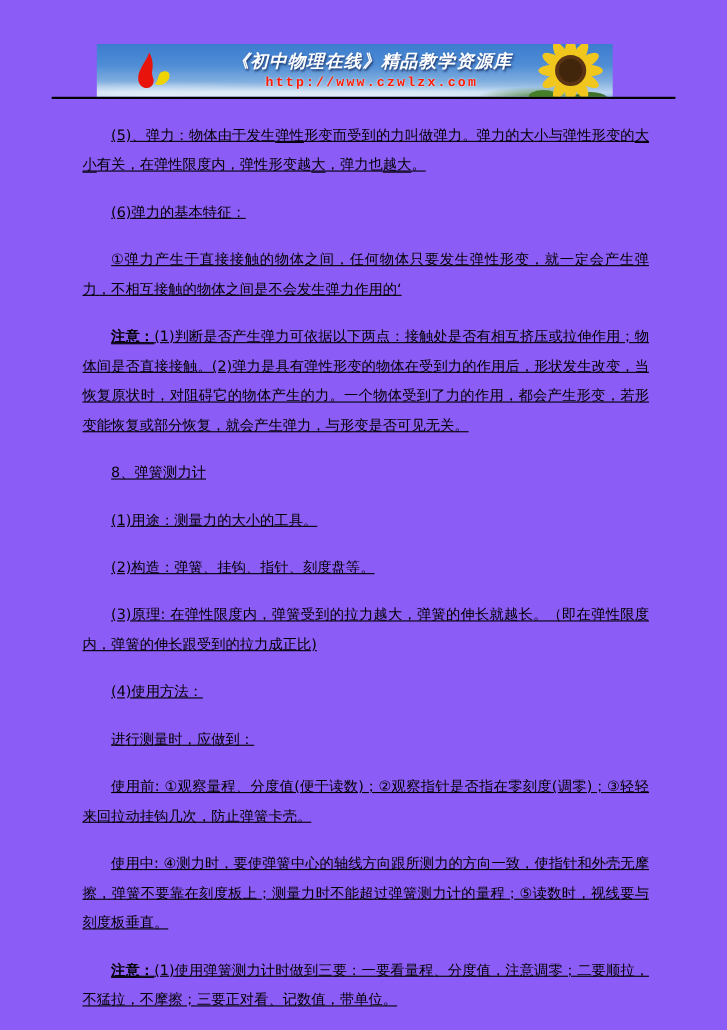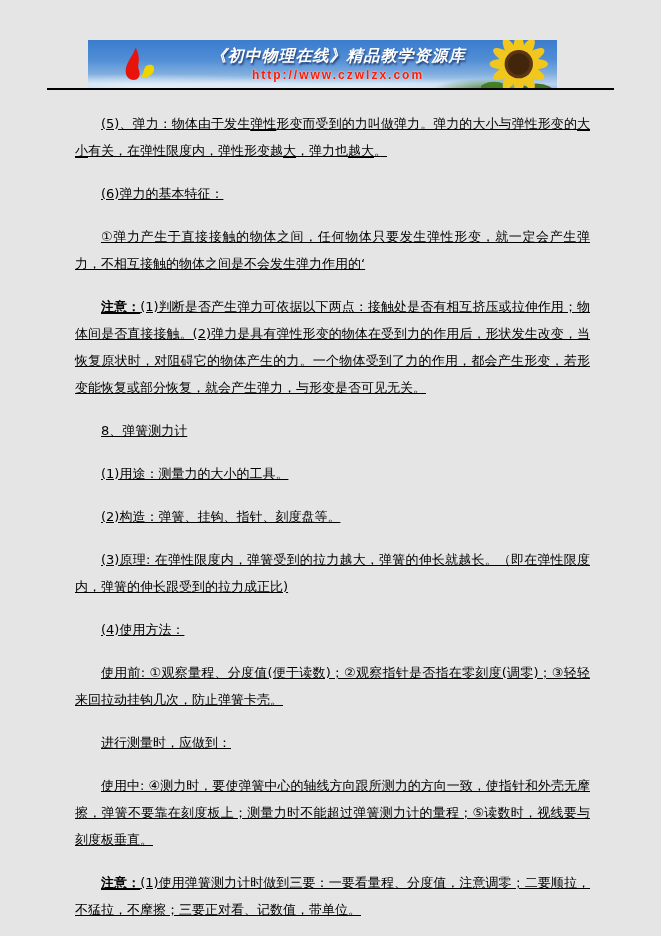--- a/index.html
+++ b/index.html
@@ -1,18 +1,18 @@
 <!DOCTYPE html>
 <html><head>
 <meta charset="utf-8">
 <style>
   html,body{margin:0;padding:0;background:#888;}
   .page{
     position:relative;width:661px;height:936px;margin:0 auto;
-    background:#e5e5e5;overflow:hidden;
+    background:#8b5cf6;overflow:hidden;
     font-family:"DejaVu Sans","Liberation Sans",sans-serif;
     color:#000;
   }
   
   .banner{
     position:absolute;left:88px;top:40px;width:469px;height:48px;
     background:linear-gradient(180deg,#3c7ccd 0%,#4f8dd6 40%,#7fadde 70%,#b9d4ee 92%,#9cc0e8 100%);
     overflow:hidden;
   }
   .banner-overlay{
@@ -28,21 +28,21 @@
     position:absolute;left:100px;top:2px;width:300px;height:44px;
     display:flex;flex-direction:column;align-items:center;justify-content:center;
   }
   .banner-title{
     font-size:16px;font-weight:bold;font-style:italic;color:#ffffff;
     letter-spacing:1px;white-space:nowrap;
     text-shadow:1px 2px 2px rgba(25,45,95,.85);
   }
   .banner-url{
     font-size:12px;font-weight:bold;color:#ff1a00;
-    font-family:Liberation Sans, sans-serif;
+    font-family:Liberation Mono, monospace;
     letter-spacing:2px;margin-top:1px;
     text-shadow:0 0 2px rgba(255,255,255,.9);
   }
   .sunflower{position:absolute;right:4px;bottom:-8px;width:72px;height:62px;}
   .divider{
     position:absolute;left:47px;top:88px;width:567px;height:2px;background:#000;
   }
   
   .doc-body{
     position:absolute;left:59px;top:94px;width:547px;
@@ -106,20 +106,20 @@
   <div class="doc-body">
       <p><span>(5)、弹力：物体由于发生</span><span class="seg-u">弹性</span><span>形变而受到的力叫做弹力。弹力的大小与弹性形变的</span><span class="seg-u">大小</span><span>有关，在弹性限度内，弹性形变越</span><span class="seg-u">大</span><span>，弹力也</span><span class="seg-u">越大</span><span>。</span></p>
       <p><span>(6)弹力的基本特征：</span></p>
       <p><span>①弹力产生于直接接触的物体之间，任何物体只要发生弹性形变，就一定会产生弹力，不相互接触的物体之间是不会发生弹力作用的‘</span></p>
       <p><span class="seg-b seg-u">注意：</span><span>(1)判断是否产生弹力可依据以下两点：接触处是否有相互挤压或拉伸作用；物体间是否直接接触。(2)弹力是具有弹性形变的物体在受到力的作用后，形状发生改变，当恢复原状时，对阻碍它的物体产生的力。一个物体受到了力的作用，都会产生形变，若形变能恢复或部分恢复，就会产生弹力，与形变是否可见无关。</span></p>
       <p><span>8、弹簧测力计</span></p>
       <p><span>(1)用途：测量力的大小的工具。</span></p>
       <p><span>(2)构造：弹簧、挂钩、指针、刻度盘等。</span></p>
       <p><span>(3)原理: 在弹性限度内，弹簧受到的拉力越大，弹簧的伸长就越长。（即在弹性限度内，弹簧的伸长跟受到的拉力成正比)</span></p>
       <p><span>(4)使用方法：</span></p>
+      <p><span>进行测量时，应做到：</span></p>
       <p><span>使用前: ①观察量程、分度值(便于读数)；②观察指针是否指在零刻度(调零)；③轻轻来回拉动挂钩几次，防止弹簧卡壳。</span></p>
-      <p><span>进行测量时，应做到：</span></p>
       <p><span>使用中: ④测力时，要使弹簧中心的轴线方向跟所测力的方向一致，使指针和外壳无摩擦，弹簧不要靠在刻度板上；测量力时不能超过弹簧测力计的量程；⑤读数时，视线要与刻度板垂直。</span></p>
       <p><span class="seg-b seg-u">注意：</span><span>(1)使用弹簧测力计时做到三要：一要看量程、分度值，注意调零；二要顺拉，不猛拉，不摩擦；三要正对看、记数值，带单位。</span></p>
     </div>
 
 
 </div>
 
 </body></html>

